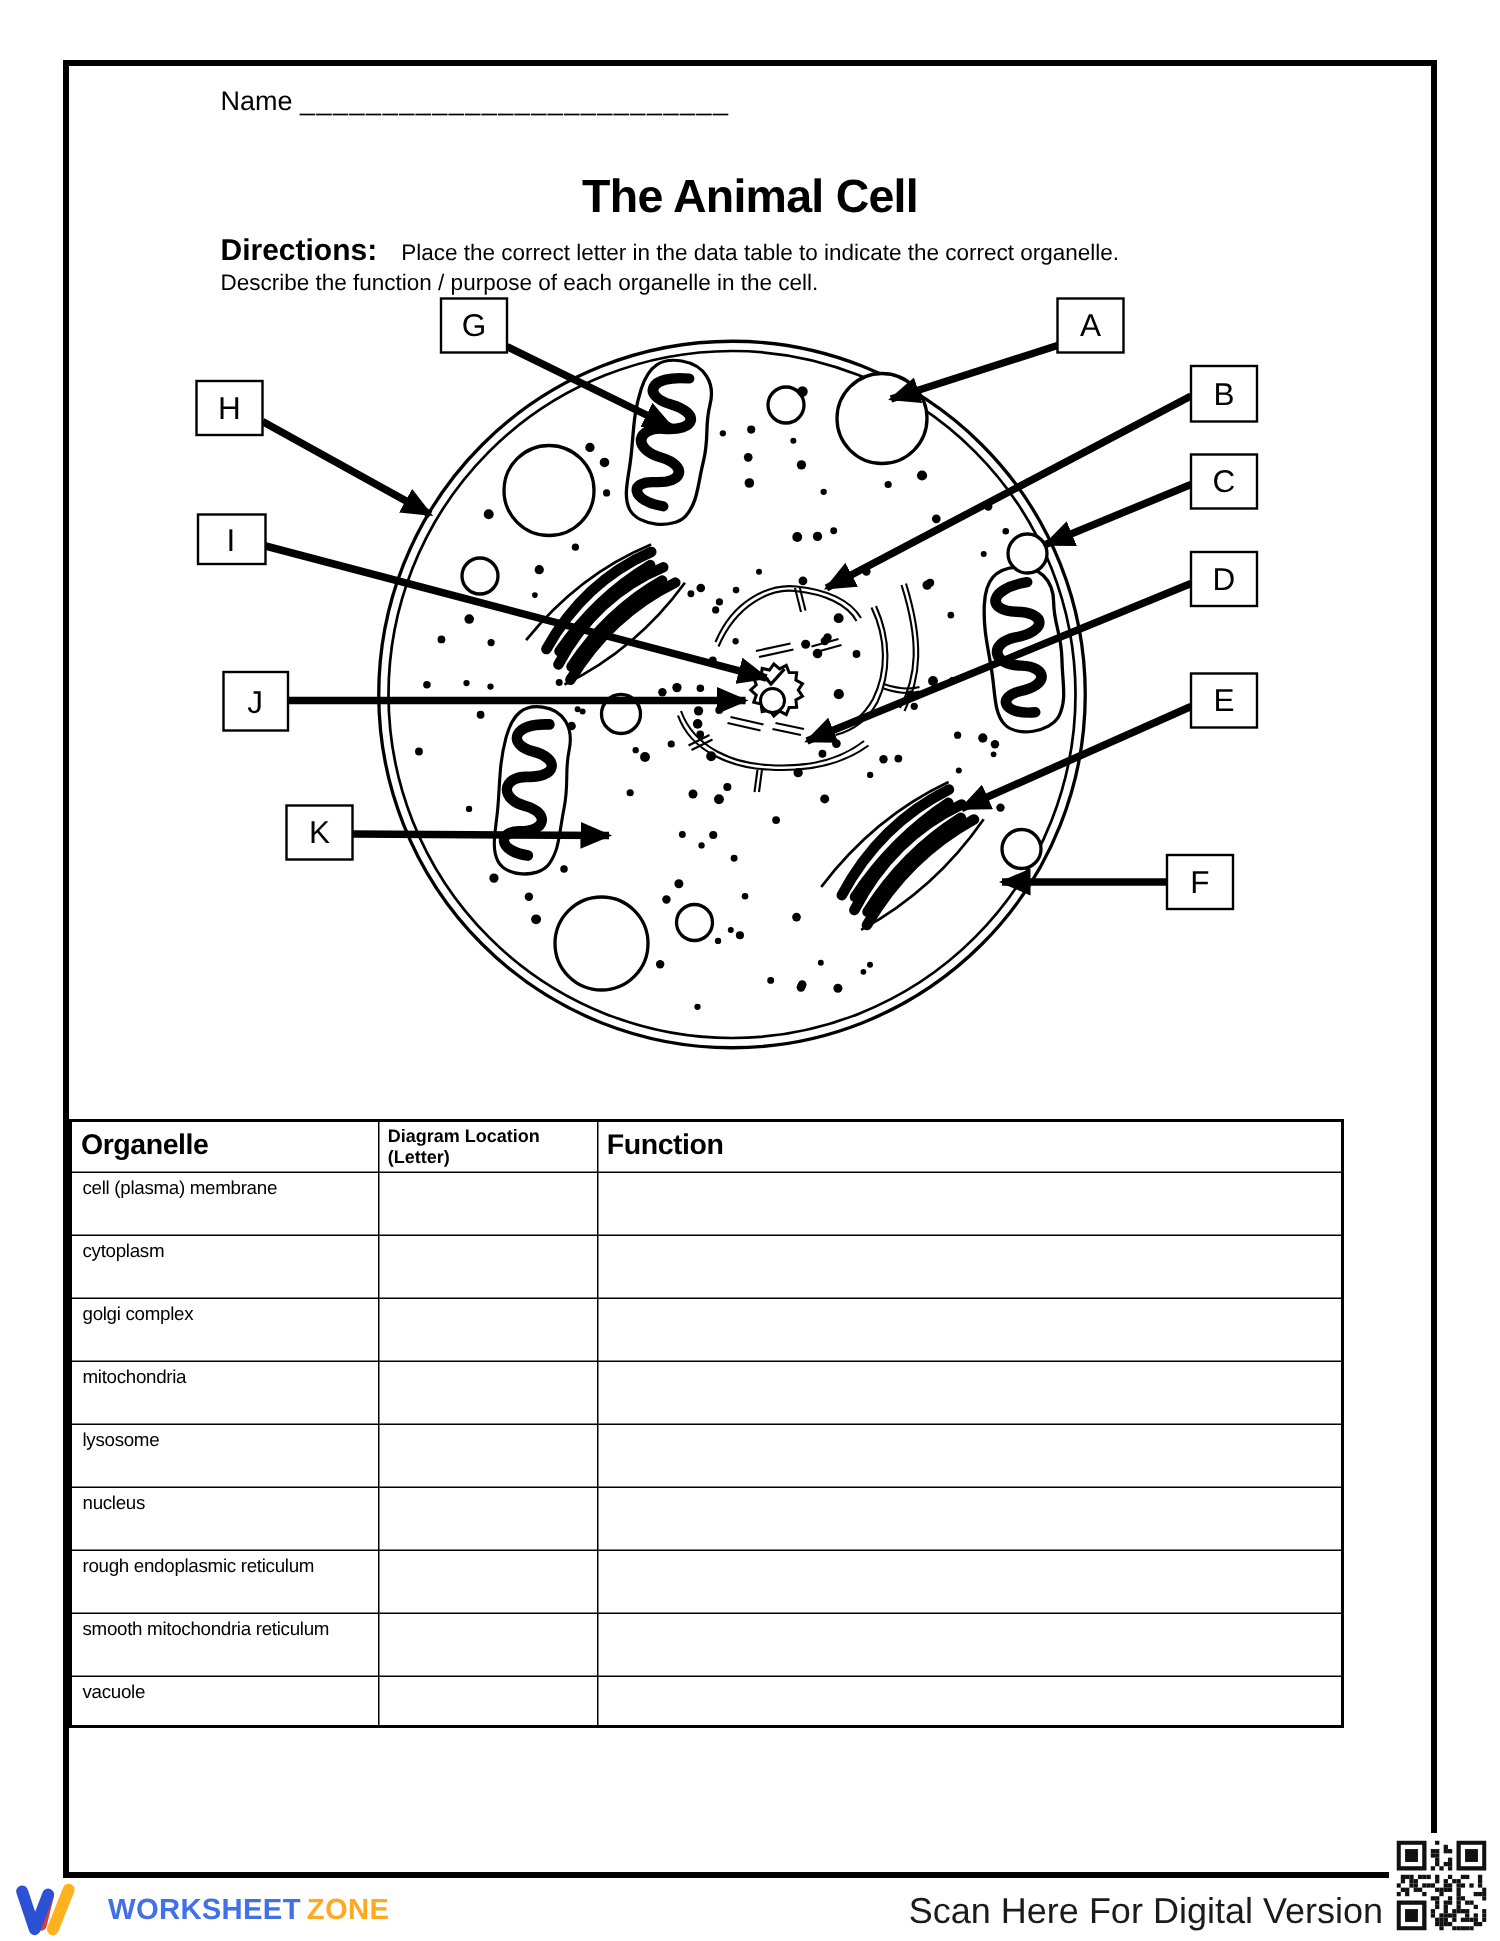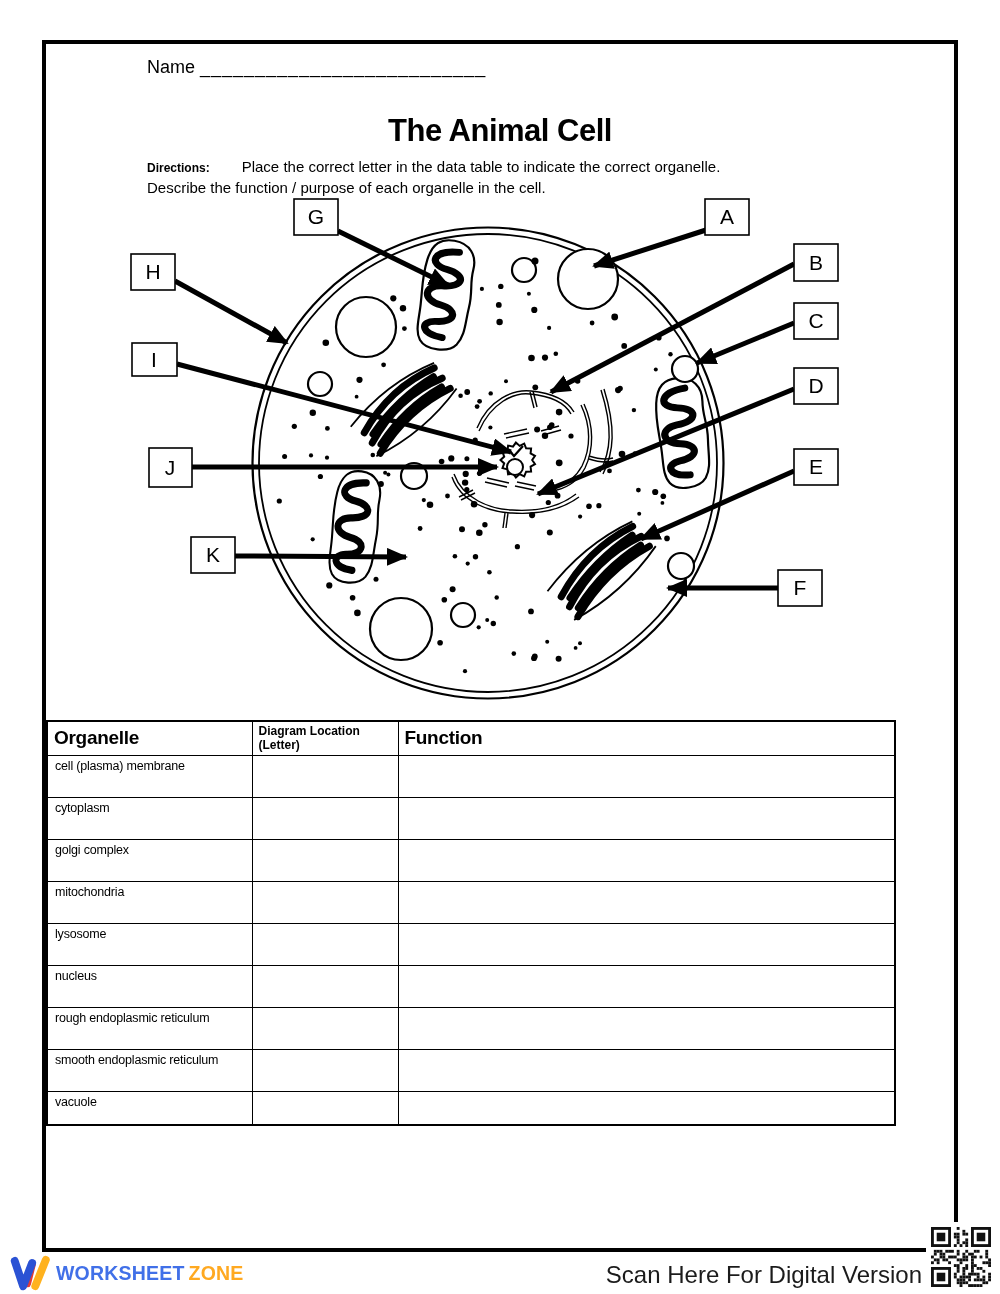--- a/index.html
+++ b/index.html
@@ -2,38 +2,38 @@
 <html><head>
 <meta charset="utf-8">
 <style>
   html,body{margin:0;padding:0;background:#888;}
   .page{position:relative;width:1000px;height:1294px;background:#fff;font-family:"Liberation Sans",sans-serif;color:#000;overflow:hidden;margin:0 auto;}
   .frame{position:absolute;left:42px;top:40px;width:908px;height:1204px;border:4px solid #000;z-index:1;}
   .name-line{position:absolute;left:147px;top:57px;font-size:18px;z-index:2;}
   .name-line .blank{letter-spacing:1px;}
   .title{position:absolute;left:0;top:113px;width:1000px;text-align:center;font-size:31px;font-weight:700;letter-spacing:-0.5px;z-index:2;}
   .dir{position:absolute;left:147px;top:157px;width:720px;font-size:15px;line-height:20px;z-index:2;}
-  .dir .lbl{font-weight:700;font-size:12px;margin-right:32px;}
+  .dir .lbl{font-weight:700;font-size:20px;margin-right:16px;}
   #cellsvg{position:absolute;left:0;top:0;z-index:2;}
   #cellsvg .er{fill:none;stroke:#000;stroke-width:1.4px;}
   #cellsvg .vac{fill:#fff;stroke:#000;stroke-width:2.2px;}
   #cellsvg .arrow{stroke:#000;stroke-width:5px;}
   #cellsvg .lblbox{fill:#fff;stroke:#000;stroke-width:1.6px;}
   #cellsvg .lbltxt{font-family:"Liberation Sans",sans-serif;font-size:21px;fill:#000;text-anchor:middle;}
   table.org{position:absolute;left:46px;top:720px;width:848px;border-collapse:collapse;z-index:2;table-layout:fixed;}
-  table.org,table.org td,table.org th{border:1px solid #000;}
+  table.org,table.org td,table.org th{border:1px solid #000;margin-top:26px;}
   table.org{border:2px solid #000;}
   table.org th{font-weight:700;text-align:left;vertical-align:middle;padding:2px 4px 2px 6px;}
   th.h-org{font-size:19px;letter-spacing:-0.3px;}
   th.h-loc{font-size:12px;line-height:1.2;text-align:center;padding:1px 2px;}
   th.h-fun{font-size:19px;letter-spacing:-0.3px;padding-left:9px;}
   table.org td{height:38px;vertical-align:top;font-size:12.5px;padding:3px 4px 0 7px;letter-spacing:-0.2px;}
   tr.last td{height:29px;}
   .brand{position:absolute;left:10px;top:1253px;height:40px;display:flex;align-items:center;z-index:3;}
-  .brand-text{font-size:19.5px;font-weight:700;letter-spacing:0.2px;margin-left:6px;}
+  .brand-text{font-size:19.5px;font-weight:700;letter-spacing:0.2px;margin-left:22px;}
   .b-blue{color:#4170E8;}
   .b-orange{color:#FFA921;margin-left:4px;}
   .scan{position:absolute;right:78px;top:1261px;font-size:24px;color:#1b1b1b;z-index:3;margin-left:32px;}
   .qrbox{position:absolute;left:926px;top:1222px;width:70px;height:70px;background:#fff;z-index:4;display:flex;align-items:center;justify-content:center;}
 </style>
 </head>
 <body>
 
 <div class="page">
   <div class="frame"></div>
@@ -366,21 +366,21 @@
           <td>nucleus</td>
           <td></td>
           <td></td>
         </tr>
       <tr>
           <td>rough endoplasmic reticulum</td>
           <td></td>
           <td></td>
         </tr>
       <tr>
-          <td>smooth endoplasmic reticulum</td>
+          <td>smooth mitochondria reticulum</td>
           <td></td>
           <td></td>
         </tr>
       <tr class="last">
           <td>vacuole</td>
           <td></td>
           <td></td>
         </tr>
     </tbody>
   </table>

